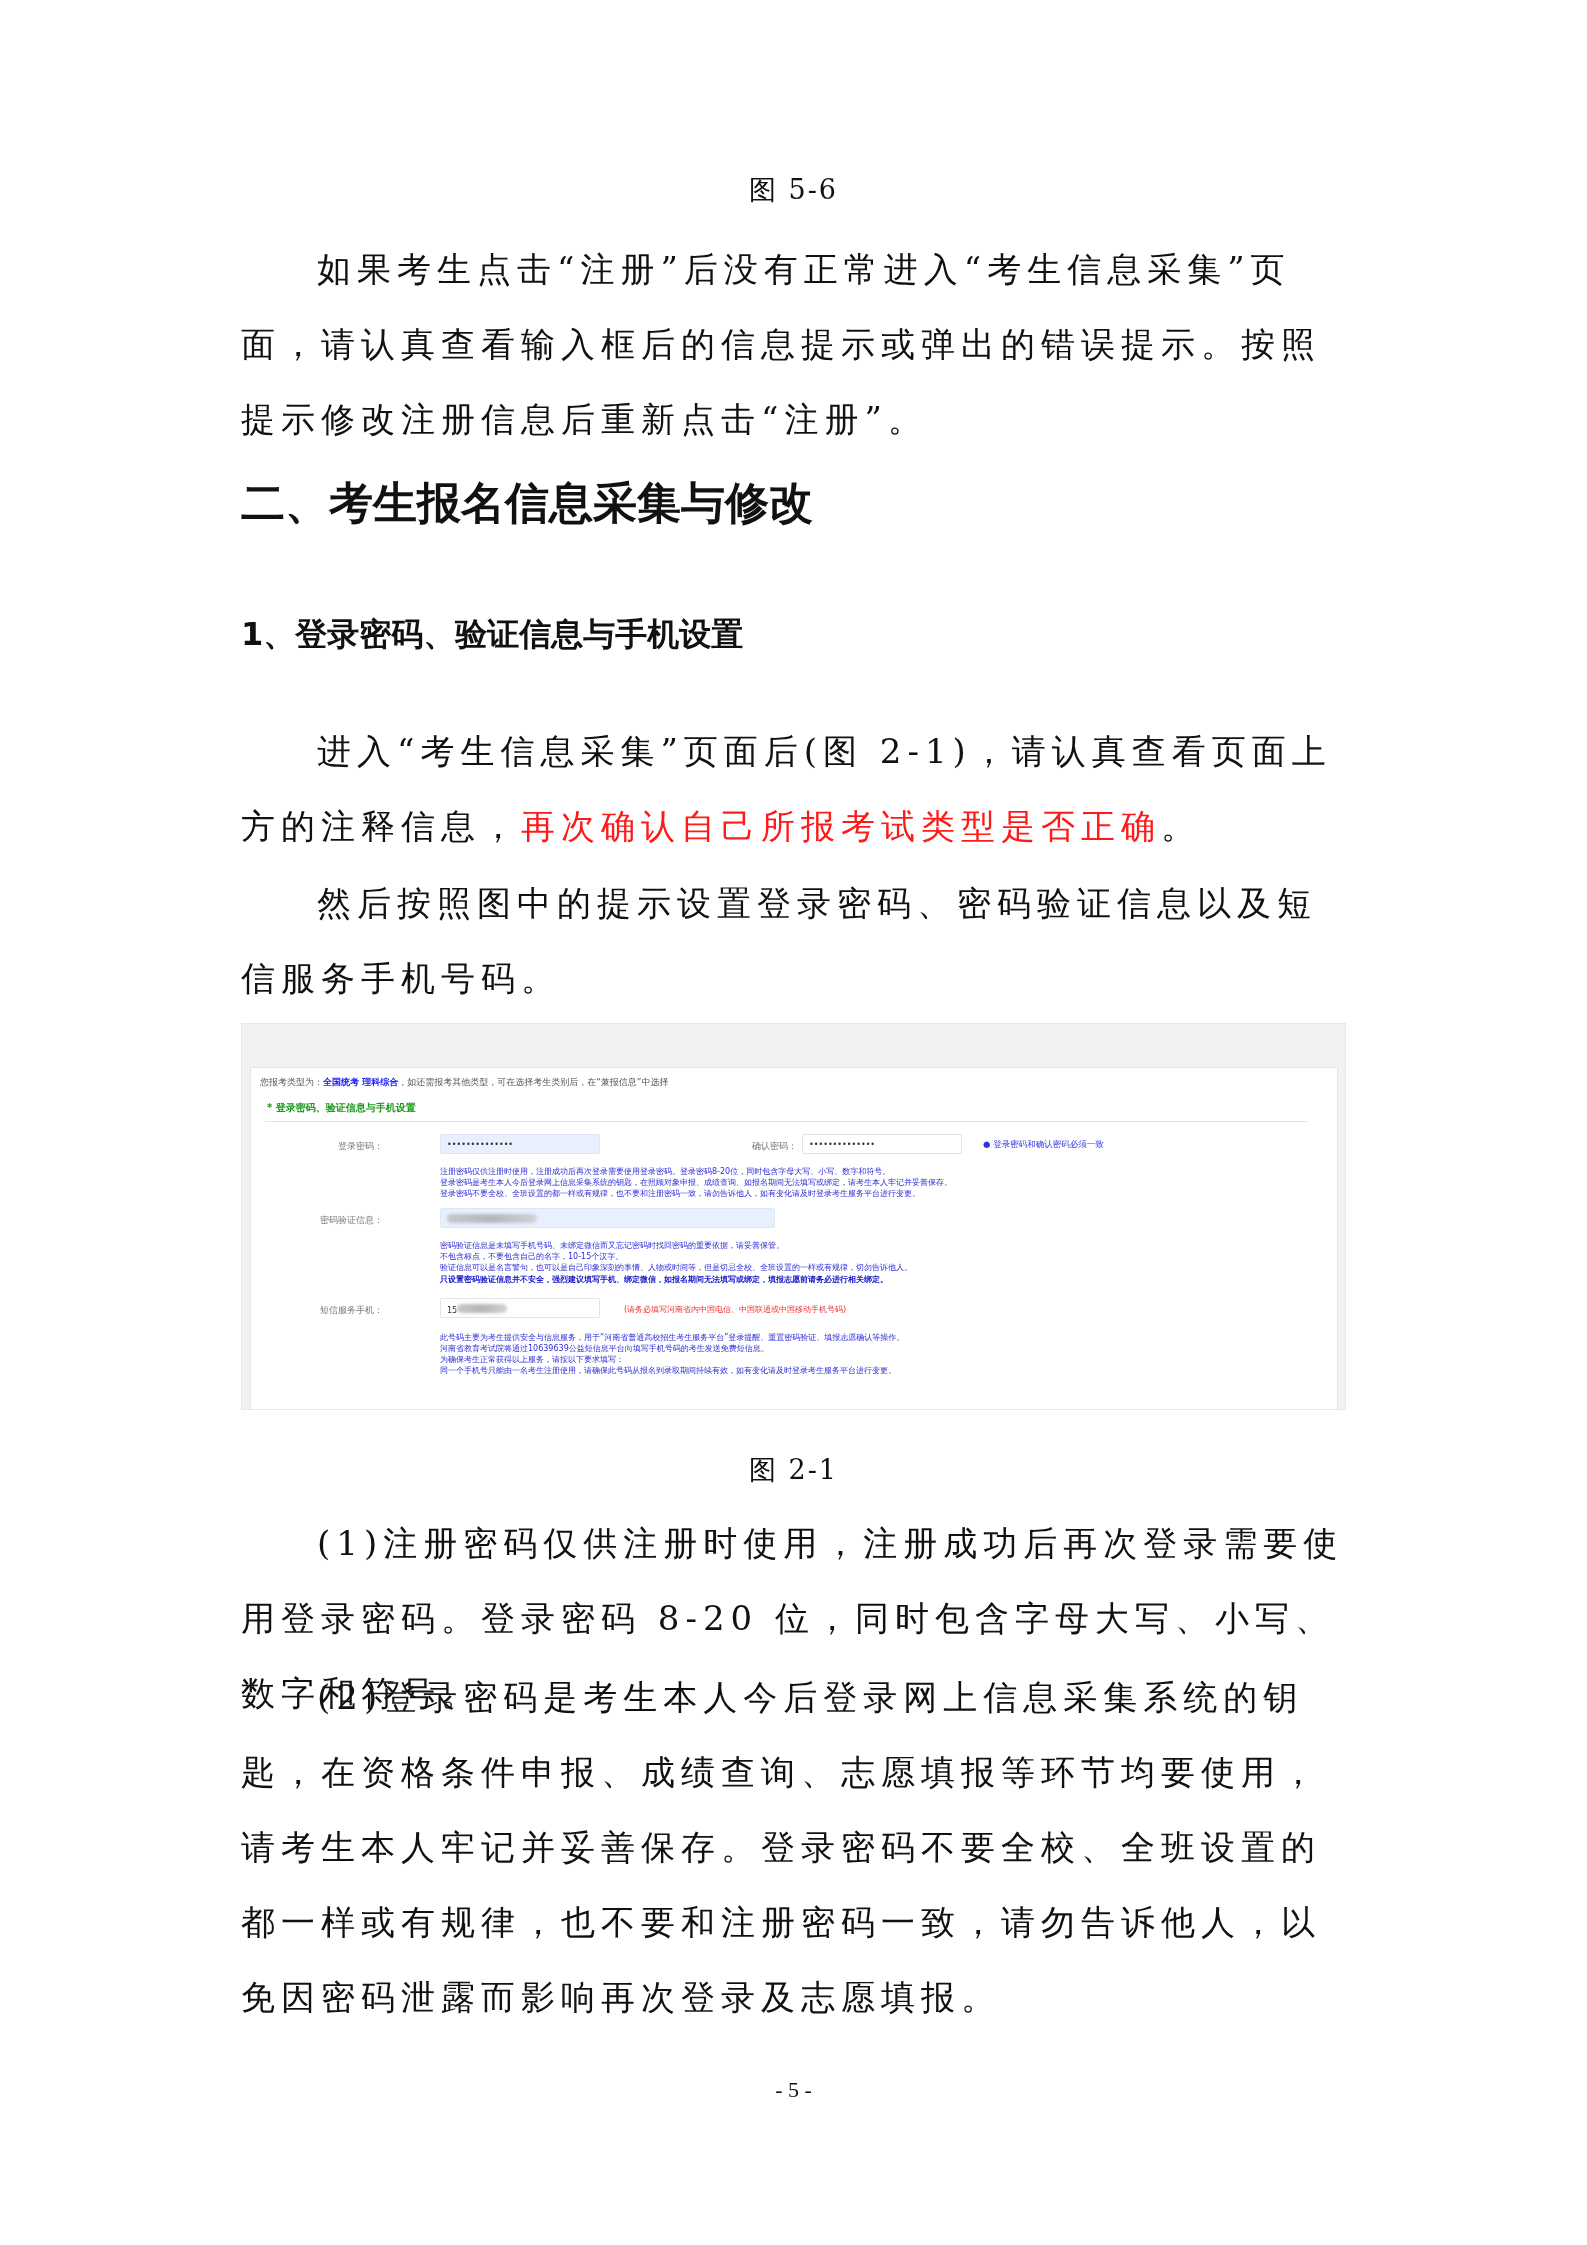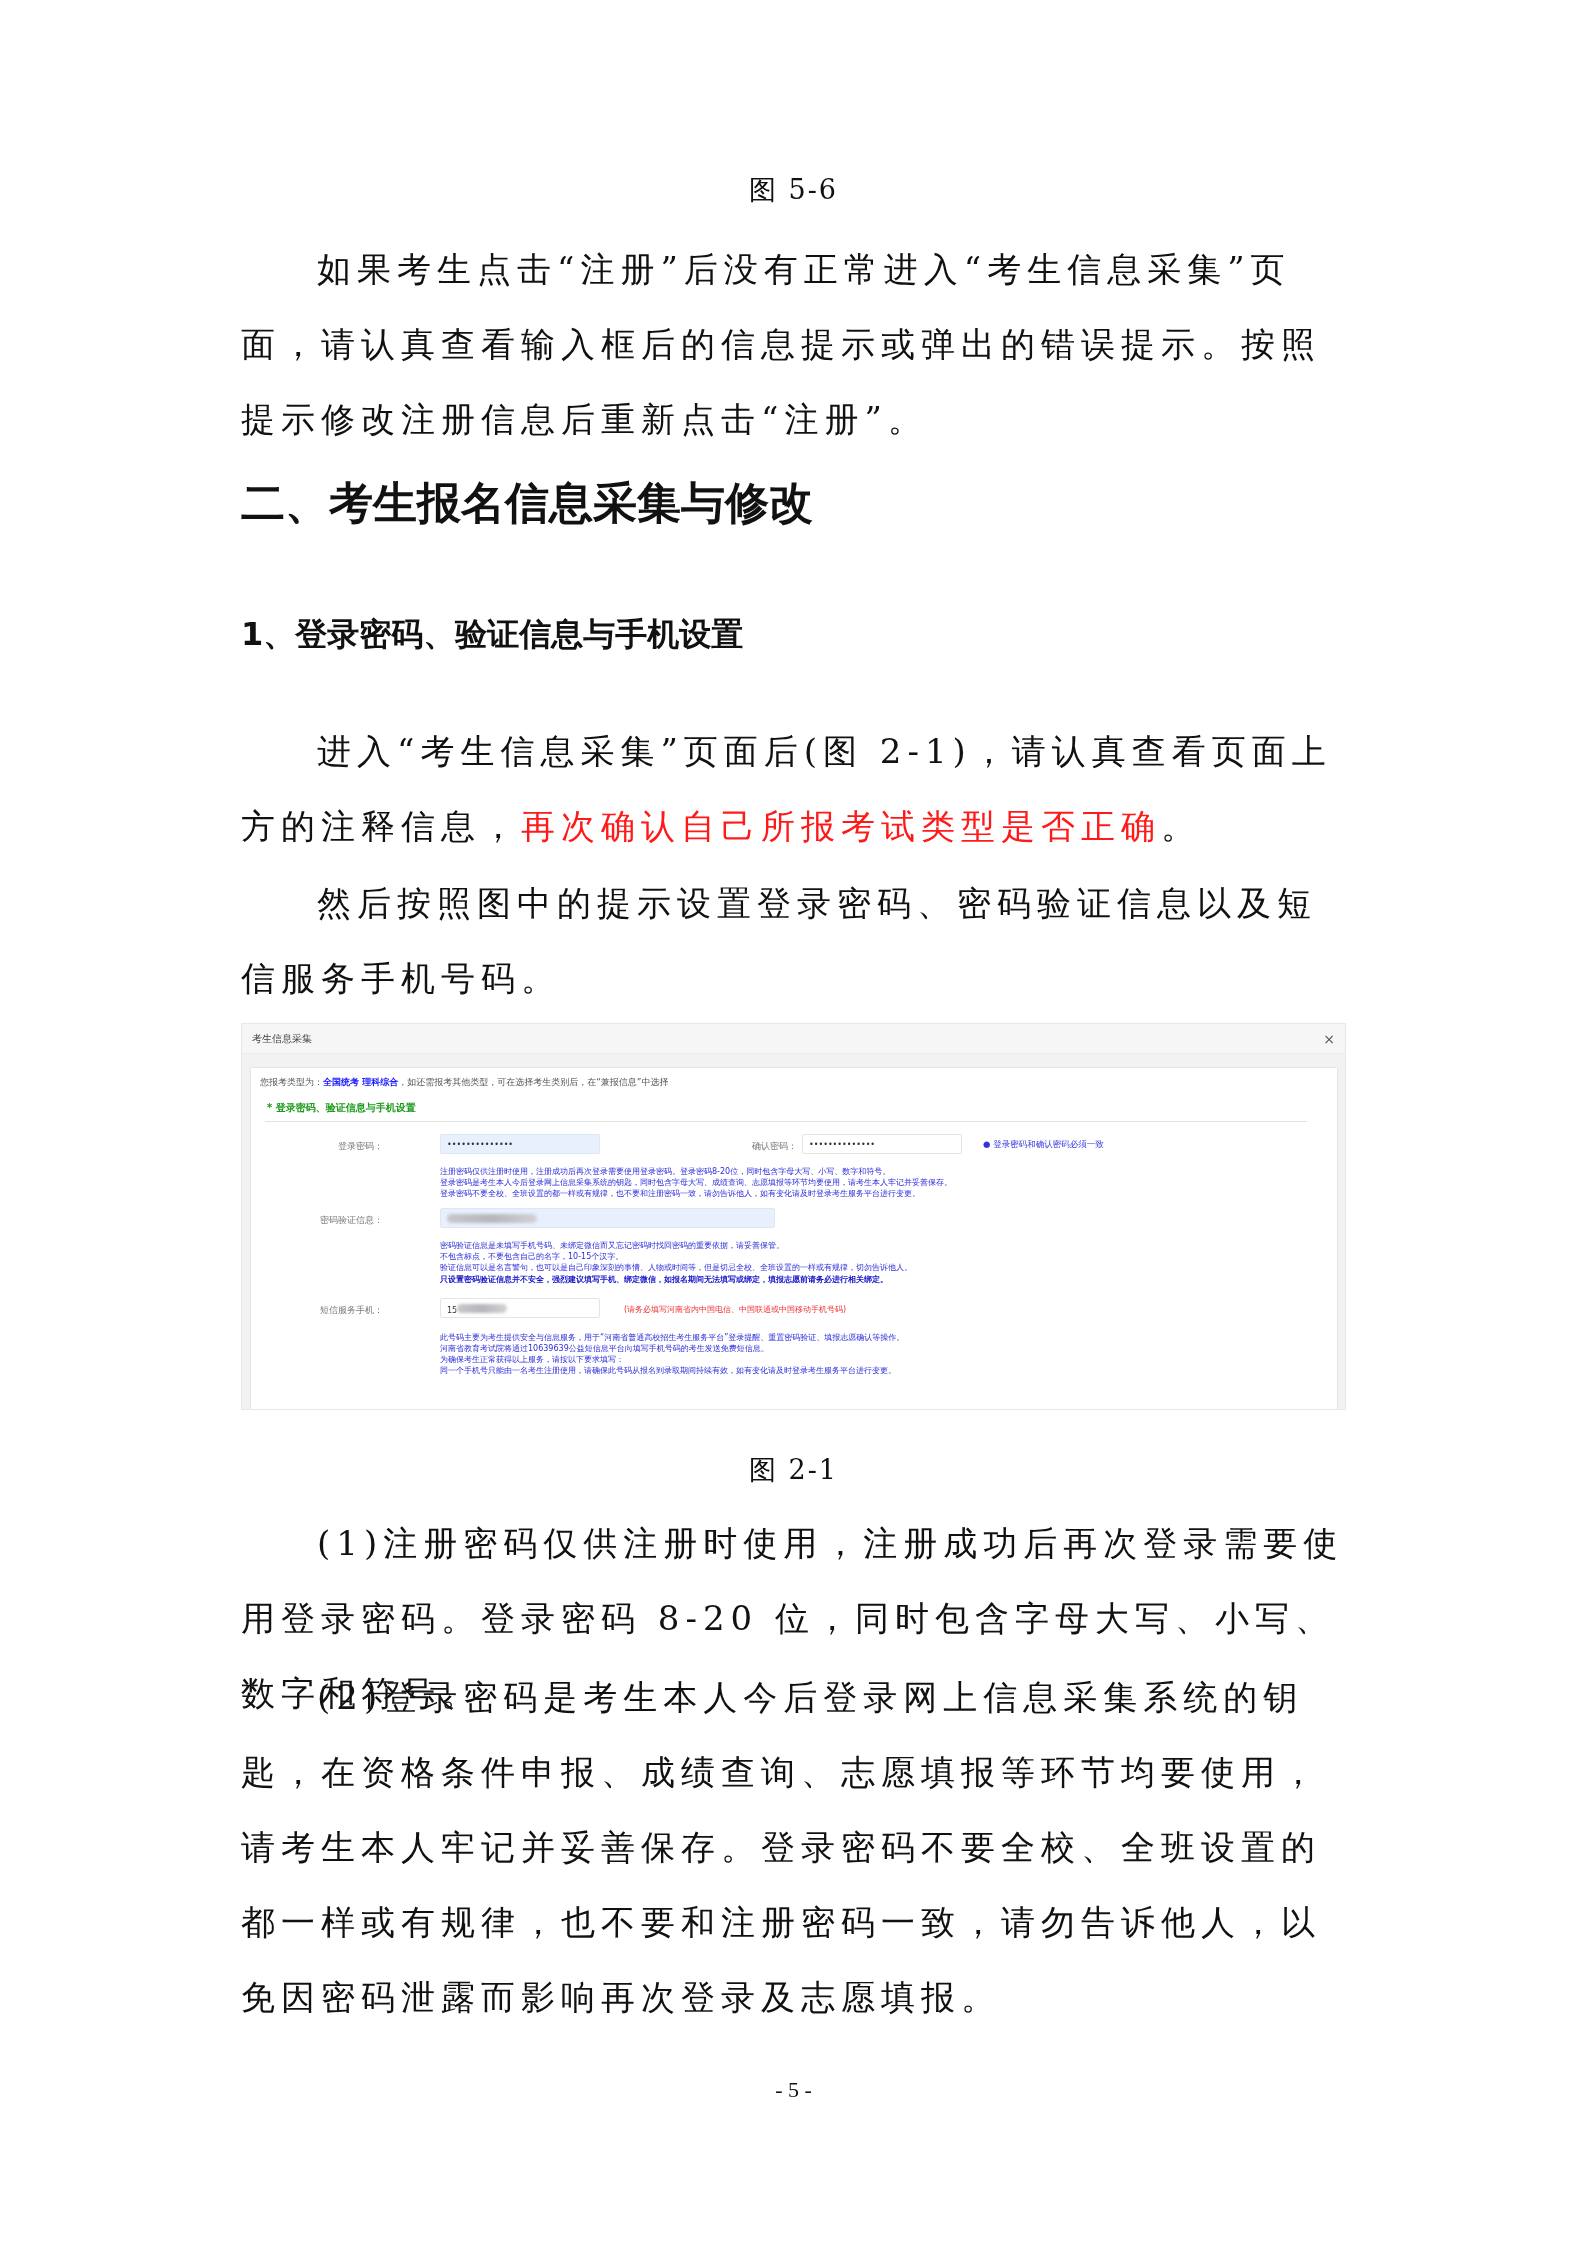--- a/index.html
+++ b/index.html
@@ -41,37 +41,33 @@
 <p class="body-text indent" style="top:232px;">如果考生点击“注册”后没有正常进入“考生信息采集”页面，请认真查看输入框后的信息提示或弹出的错误提示。按照提示修改注册信息后重新点击“注册”。</p>
 
 <h2 class="h2">二、考生报名信息采集与修改</h2>
 <h3 class="h3">1、登录密码、验证信息与手机设置</h3>
 
 <p class="body-text indent" style="top:714px;"><span>进入“考生信息采集”页面后(图 2-1)，请认真查看页面上方的注释信息，</span><span class="red">再次确认自己所报考试类型是否正确</span><span>。</span></p>
 
 <p class="body-text indent" style="top:866px;">然后按照图中的提示设置登录密码、密码验证信息以及短信服务手机号码。</p>
 
 <div class="shot">
-  <div class="shot-titlebar">
-    <span>考生信息采集</span>
-    <span class="shot-close">×</span>
-  </div>
   <div class="shot-panel">
     <div class="notice"><span>您报考类型为：</span><b>全国统考 理科综合</b><span>，如还需报考其他类型，可在选择考生类别后，在“兼报信息”中选择</span></div>
     <div class="sec-title">* 登录密码、验证信息与手机设置</div>
     <div class="sec-line"></div>
 
     <div class="lbl" style="left:42px; top:72px;">登录密码：</div>
     <div class="inp filled" style="left:189px; top:66px; width:160px;">••••••••••••••</div>
     <div class="lbl" style="left:456px; top:72px;">确认密码：</div>
     <div class="inp" style="left:551px; top:66px; width:160px;">••••••••••••••</div>
     <div class="info-hint" style="left:732px; top:71px;"><span>●</span> <span>登录密码和确认密码必须一致</span></div>
 
     <div class="hint" style="left:189px; top:98px;">注册密码仅供注册时使用，注册成功后再次登录需要使用登录密码。登录密码8-20位，同时包含字母大写、小写、数字和符号。</div>
-    <div class="hint" style="left:189px; top:109px;">登录密码是考生本人今后登录网上信息采集系统的钥匙，同时包含字母大写、成绩查询、志愿填报等环节均要使用，请考生本人牢记并妥善保存。</div>
+    <div class="hint" style="left:189px; top:109px;">登录密码是考生本人今后登录网上信息采集系统的钥匙，在照顾对象申报、成绩查询、如报名期间无法填写或绑定，请考生本人牢记并妥善保存。</div>
     <div class="hint" style="left:189px; top:120px;">登录密码不要全校、全班设置的都一样或有规律，也不要和注册密码一致，请勿告诉他人，如有变化请及时登录考生服务平台进行变更。</div>
 
     <div class="lbl" style="left:42px; top:146px;">密码验证信息：</div>
     <div class="inp filled" style="left:189px; top:140px; width:335px;"><span class="blur"></span></div>
 
     <div class="hint" style="left:189px; top:172px;">密码验证信息是未填写手机号码、未绑定微信而又忘记密码时找回密码的重要依据，请妥善保管。</div>
     <div class="hint" style="left:189px; top:183px;">不包含标点，不要包含自己的名字，10-15个汉字。</div>
     <div class="hint" style="left:189px; top:194px;">验证信息可以是名言警句，也可以是自己印象深刻的事情、人物或时间等，但是切忌全校、全班设置的一样或有规律，切勿告诉他人。</div>
     <div class="hint bold" style="left:189px; top:206px;">只设置密码验证信息并不安全，强烈建议填写手机、绑定微信，如报名期间无法填写或绑定，填报志愿前请务必进行相关绑定。</div>
 

